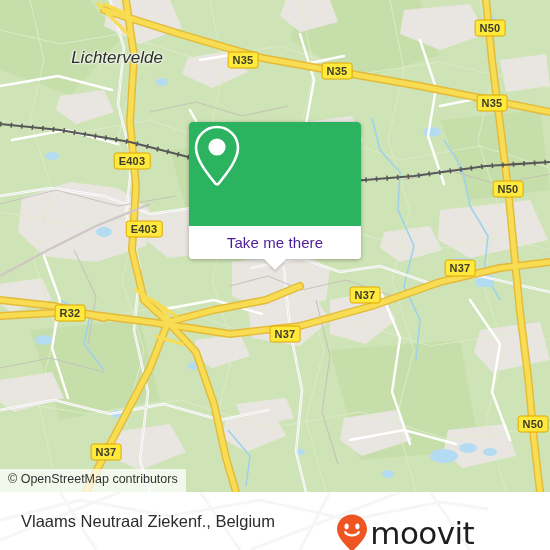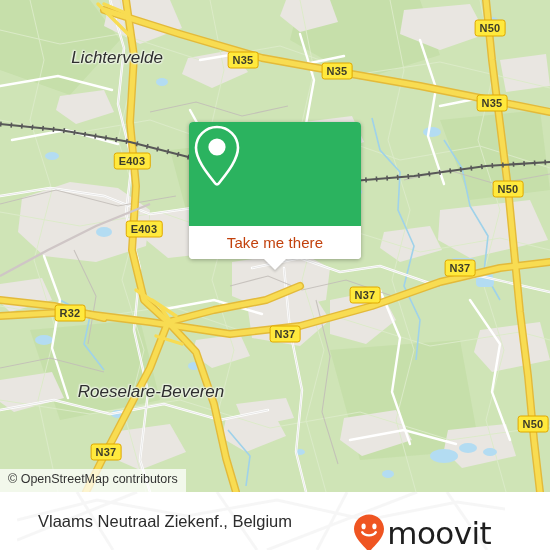--- a/index.html
+++ b/index.html
@@ -63,21 +63,21 @@
     display:flex;align-items:center;justify-content:center;
   }
   .card-bottom{
     position:relative;
     background:#ffffff;
     height:33px;
     border-radius:0 0 4px 4px;
     display:flex;align-items:center;justify-content:center;
   }
   .card-bottom .label{
-    font-size:15px;color:#c2410c;letter-spacing:.1px;
+    font-size:15px;color:#4c1d95;letter-spacing:.1px;
     font-family:"Liberation Sans", sans-serif;
   }
   .card-tail{
     position:absolute;left:50%;bottom:-11px;
     width:0;height:0;margin-left:-11px;
     border-left:11px solid transparent;
     border-right:11px solid transparent;
     border-top:11px solid #ffffff;
     filter:drop-shadow(0 2px 1px rgba(0,0,0,.16));
   }
@@ -87,21 +87,21 @@
     position:absolute;left:0;top:469px;
     background:rgba(255,255,255,.72);
     padding:3px 8px 7px 8px;
     font-size:12.5px;color:#333;
     font-family:"Liberation Sans", sans-serif;
     white-space:nowrap;
   }
 
   
   .footer{
-    position:absolute;left:17px;top:492px;width:488px;height:58px;
+    position:absolute;left:0;top:492px;width:488px;height:58px;
     background:#ffffff;overflow:hidden;
   }
   .footer .wm{position:absolute;left:0;top:-492px;opacity:.07;}
   .footer-title{
     position:absolute;left:21px;top:50%;transform:translateY(-50%);
     font-size:16.5px;color:#2c2c2c;white-space:nowrap;
     font-family:"Liberation Sans", sans-serif;
   }
   .brand{
     position:absolute;right:14px;top:50%;transform:translateY(-50%);
@@ -283,21 +283,20 @@
       <g fill="none" stroke="#585858" stroke-width="5" stroke-dasharray="1.6 9">
         <path d="M0,124 L60,130 L130,142 L200,160 L268,176 L340,182 L414,176 L486,166 L550,162"></path>
       </g>
 
       <g fill="none" stroke="#cfc6c6" stroke-width="2.4">
         <path d="M0,276 L48,250 L96,226 L150,204"></path>
       </g>
     </svg>
 
     <div class="place" style="left:117px;top:58px;">Lichtervelde</div>
-    <div class="place" style="left:151px;top:392px;">Roeselare-Beveren</div>
 
     <div class="shield" style="left:243px;top:60px;">N35</div>
     <div class="shield" style="left:337px;top:71px;">N35</div>
     <div class="shield" style="left:490px;top:28px;">N50</div>
     <div class="shield" style="left:492px;top:103px;">N35</div>
     <div class="shield" style="left:132px;top:161px;">E403</div>
     <div class="shield" style="left:144px;top:229px;">E403</div>
     <div class="shield" style="left:508px;top:189px;">N50</div>
     <div class="shield" style="left:460px;top:268px;">N37</div>
     <div class="shield" style="left:365px;top:295px;">N37</div>

